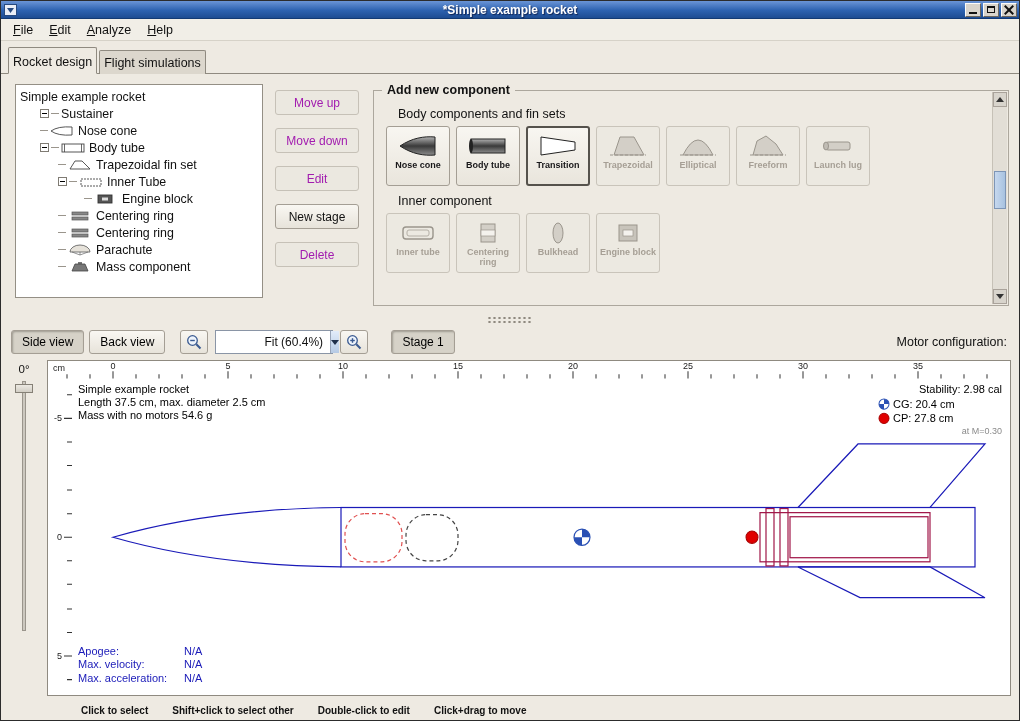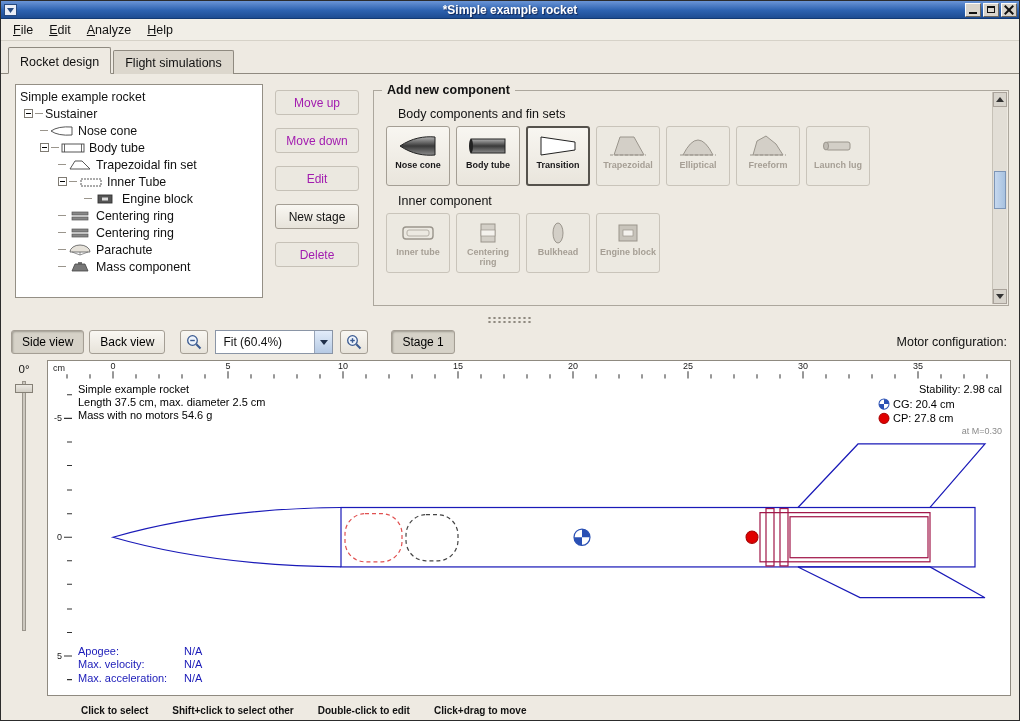--- a/index.html
+++ b/index.html
@@ -20,28 +20,28 @@
   .g-close::before { transform:rotate(45deg); }
   .g-close::after { transform:rotate(-45deg); }
 
   
   .menubar { height:22px; display:flex; align-items:center; padding-left:4px; background:#f1eee7; border-bottom:1px solid #d6d2c8; flex:0 0 auto; }
   .menu-item { display:inline-block; padding:3px 8px; font-size:12.5px; }
   .menu-item::first-letter { text-decoration:underline; }
 
   
   .tabs { flex:0 0 auto; display:flex; align-items:flex-end; padding:5px 0 0 7px; border-bottom:1px solid #8f8a80; background:#eeeae2; }
-  .tab { border:1px solid #8f8a80; border-bottom:none; padding:5px 11px 4px; margin-right:2px; background:#dcd7cd; font-size:12.5px; position:relative; top:1px; border-radius:2px 2px 0 0; }
+  .tab { border:1px solid #8f8a80; border-bottom:none; padding:5px 4px 4px; margin-right:2px; background:#dcd7cd; font-size:12.5px; position:relative; top:1px; border-radius:2px 2px 0 0; }
   .tab.active { background:#eeeae2; padding-top:7px; border-bottom:1px solid #eeeae2; }
 
   
   .upper { height:240px; flex:0 0 auto; display:flex; padding:10px 8px 0 14px; }
   .tree-panel { width:248px; height:214px; background:#fff; border:1px solid #948f85; overflow:hidden; padding-top:3px; flex:0 0 auto; }
   .tree-row { display:flex; align-items:center; height:17px; white-space:nowrap; font-size:12.4px; }
-  .d0 { padding-left:4px; } .d1 { padding-left:8px; } .d2 { padding-left:24px; } .d3 { padding-left:42px; } .d4 { padding-left:68px; }
+  .d0 { padding-left:4px; } .d1 { padding-left:24px; } .d2 { padding-left:24px; } .d3 { padding-left:42px; } .d4 { padding-left:68px; }
   .expander { width:9px; height:9px; border:1px solid #7f7b73; background:#fff; display:inline-flex; align-items:center; justify-content:center; margin-right:2px; flex:0 0 auto; }
   .expander .minus { width:5px; height:1px; background:#000; }
   .dash { width:8px; height:1px; background:#9a958c; margin-right:2px; flex:0 0 auto; }
   .ticon { margin-right:4px; flex:0 0 auto; }
 
   .action-col { width:86px; margin:6px 12px 0 12px; display:flex; flex-direction:column; gap:13px; flex:0 0 auto; }
   .act-btn { width:84px; height:25px; font-family:inherit; font-size:12px; border:1px solid #a49e94; border-radius:3px; background:linear-gradient(#f9f7f2,#e7e3da); color:#111; }
   .act-btn:disabled,.act-btn.dis { color:#a21caf; background:#ebe8e0; border-color:#c6c1b7; }
 
   .group { flex:1 1 auto; border:1px solid #aca79d; position:relative; margin:6px 2px 8px 0; padding:14px 22px 4px 8px; background:#eeeae2; }
@@ -65,21 +65,21 @@
   
   .divider { height:12px; flex:0 0 auto; display:flex; align-items:center; justify-content:center; }
   .grip { width:46px; height:8px; background-image:radial-gradient(circle,#8f897f 1px,transparent 1.3px); background-size:5px 4px; }
 
   
   .view-toolbar { height:32px; flex:0 0 auto; display:flex; align-items:center; padding:0 12px 0 10px; gap:5px; }
   .tb-btn { height:24px; padding:0 10px; font-family:inherit; font-size:12px; border:1px solid #a49e94; border-radius:3px; background:linear-gradient(#f9f7f2,#e7e3da); display:flex; align-items:center; }
   .tb-btn.pressed { background:#d6d2c8; border-color:#85807
 6; box-shadow:inset 1px 1px 2px rgba(60,55,45,.35); }
   .icon-btn { width:28px; justify-content:center; padding:0; }
-  .combo { height:24px; border:1px solid #848f a0; border:1px solid #8a95a6; background:#fff; display:flex; align-items:center; }
+  .combo { height:24px; border:1px solid #848f a0; border:1px solid #8a95a6; background:#fff; display:flex; align-items:center;padding-left:41px; }
   .combo-text { padding:0 7px; font-size:12px; flex:1; white-space:nowrap; }
   .combo-arrow { width:18px; align-self:stretch; border-left:1px solid #98a4b8; background:linear-gradient(#e2ecfa,#b6cae4); display:flex; align-items:center; justify-content:center; }
   .combo-arrow span { width:0; height:0; border-left:4px solid transparent; border-right:4px solid transparent; border-top:5px solid #20304a; }
   .zoom-combo { width:118px; margin:0 2px; }
   .stage-btn { margin-left:18px; }
   .motor-group { margin-left:auto; display:flex; align-items:center; gap:7px; }
   .motor-label { font-size:12.5px; }
   .motor-combo { width:138px; }
 
   

